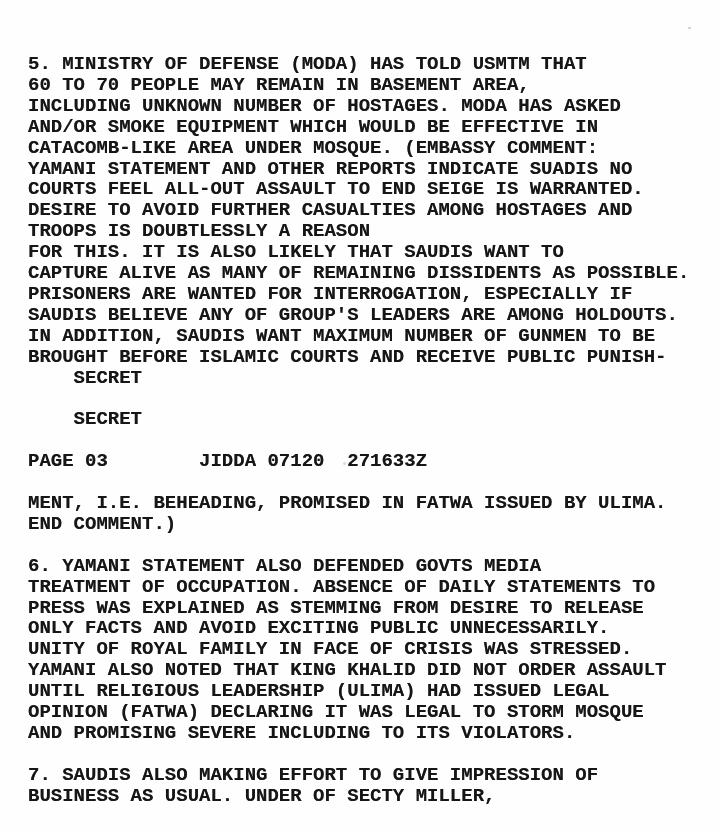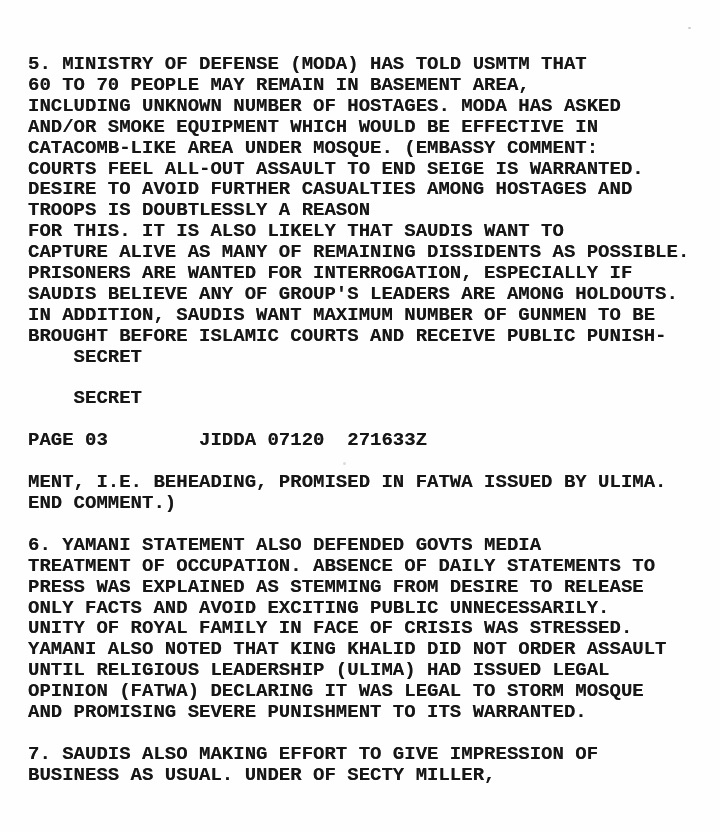--- a/index.html
+++ b/index.html
@@ -45,20 +45,21 @@
 </head>
 <body>
 
 <div class="page">
   <div class="textblock">
     <div class="line">5. MINISTRY OF DEFENSE (MODA) HAS TOLD USMTM THAT</div>
     <div class="line">60 TO 70 PEOPLE MAY REMAIN IN BASEMENT AREA,</div>
     <div class="line">INCLUDING UNKNOWN NUMBER OF HOSTAGES. MODA HAS ASKED</div>
     <div class="line">AND/OR SMOKE EQUIPMENT WHICH WOULD BE EFFECTIVE IN</div>
     <div class="line">CATACOMB-LIKE AREA UNDER MOSQUE. (EMBASSY COMMENT:</div>
+    <div class="line">YAMANI STATEMENT AND OTHER REPORTS INDICATE SUADIS NO</div>
     <div class="line">COURTS FEEL ALL-OUT ASSAULT TO END SEIGE IS WARRANTED.</div>
     <div class="line">DESIRE TO AVOID FURTHER CASUALTIES AMONG HOSTAGES AND</div>
     <div class="line">TROOPS IS DOUBTLESSLY A REASON</div>
     <div class="line">FOR THIS. IT IS ALSO LIKELY THAT SAUDIS WANT TO</div>
     <div class="line">CAPTURE ALIVE AS MANY OF REMAINING DISSIDENTS AS POSSIBLE.</div>
     <div class="line">PRISONERS ARE WANTED FOR INTERROGATION, ESPECIALLY IF</div>
     <div class="line">SAUDIS BELIEVE ANY OF GROUP'S LEADERS ARE AMONG HOLDOUTS.</div>
     <div class="line">IN ADDITION, SAUDIS WANT MAXIMUM NUMBER OF GUNMEN TO BE</div>
     <div class="line">BROUGHT BEFORE ISLAMIC COURTS AND RECEIVE PUBLIC PUNISH-</div>
     <div class="line">    SECRET</div>
@@ -71,21 +72,21 @@
     <div class="line">END COMMENT.)</div>
     <div class="line"></div>
     <div class="line">6. YAMANI STATEMENT ALSO DEFENDED GOVTS MEDIA</div>
     <div class="line">TREATMENT OF OCCUPATION. ABSENCE OF DAILY STATEMENTS TO</div>
     <div class="line">PRESS WAS EXPLAINED AS STEMMING FROM DESIRE TO RELEASE</div>
     <div class="line">ONLY FACTS AND AVOID EXCITING PUBLIC UNNECESSARILY.</div>
     <div class="line">UNITY OF ROYAL FAMILY IN FACE OF CRISIS WAS STRESSED.</div>
     <div class="line">YAMANI ALSO NOTED THAT KING KHALID DID NOT ORDER ASSAULT</div>
     <div class="line">UNTIL RELIGIOUS LEADERSHIP (ULIMA) HAD ISSUED LEGAL</div>
     <div class="line">OPINION (FATWA) DECLARING IT WAS LEGAL TO STORM MOSQUE</div>
-    <div class="line">AND PROMISING SEVERE PUNISHMENT TO ITS WARRANTED.</div>
+    <div class="line">AND PROMISING SEVERE INCLUDING TO ITS VIOLATORS.</div>
     <div class="line"></div>
     <div class="line">7. SAUDIS ALSO MAKING EFFORT TO GIVE IMPRESSION OF</div>
     <div class="line">BUSINESS AS USUAL. UNDER OF SECTY MILLER,</div>
   </div>
   <div class="speck s1"></div>
   <div class="speck s2"></div>
   <div class="speck s3"></div>
 </div>
 
 </body></html>

